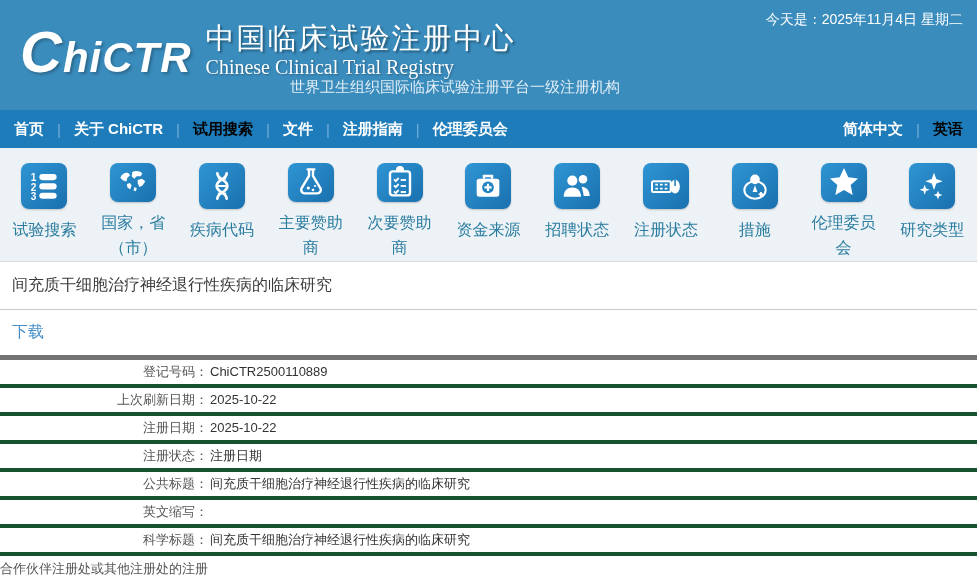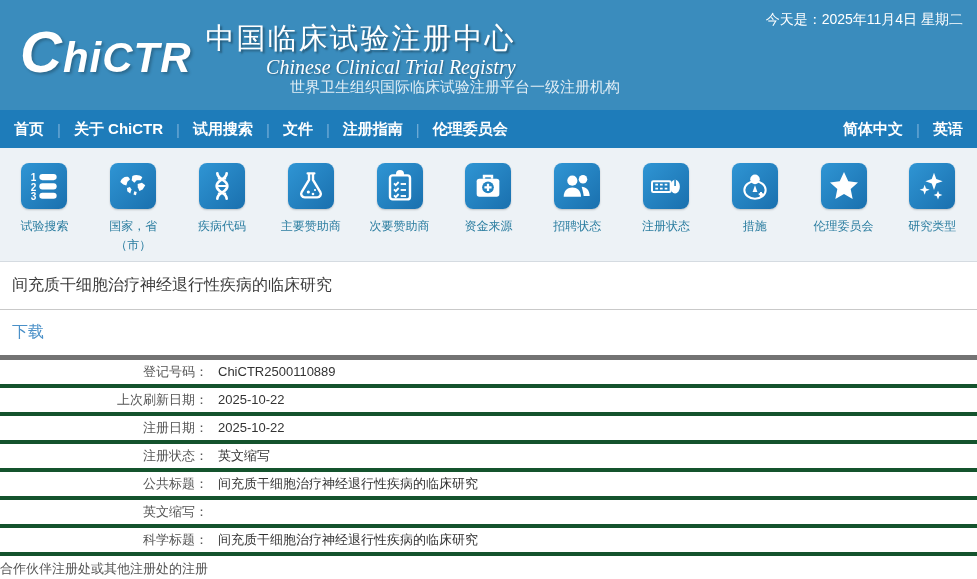--- a/index.html
+++ b/index.html
@@ -9,59 +9,59 @@
   
   .header { position:relative; height:110px; background:#3a8cbd; color:#fff; }
   .date { position:absolute; top:11px; right:14px; font-size:14px; color:#fff; }
   .brand { position:absolute; left:20px; top:20px; display:flex; }
   .logo { font-style:italic; font-weight:bold; font-size:42px; line-height:64px;
     letter-spacing:1px; text-shadow:2px 2px 3px rgba(0,0,0,.25); }
   .logo::first-letter { font-size:58px; }
   .titles { margin-left:14px; }
   .title-zh { font-size:29px; font-weight:normal; letter-spacing:2px;
     text-shadow:2px 2px 2px rgba(0,0,0,.35); line-height:36px; }
-  .title-en { font-family:"Liberation Serif","DejaVu Serif",serif; font-style:italic;
-    font-size:20px; line-height:22px; text-shadow:1px 1px 2px rgba(0,0,0,.3);text-align:right; }
+  .title-en { font-family:"Liberation Serif","DejaVu Serif",serif; 
+    font-size:20px; line-height:22px; text-shadow:1px 1px 2px rgba(0,0,0,.3); }
   .subtitle { position:absolute; left:290px; top:78px; font-size:15px;
     color:rgba(255,255,255,.85); }
 
   
   .nav { height:38px; background:#1e7cba; display:flex; align-items:center;
     padding:0 14px; color:#fff; font-size:15px; font-weight:bold; }
   .nav-item { cursor:pointer; white-space:nowrap; }
-  .nav-item.active, .lang-item.active { color:#ffffff; }
+  .nav-item.active, .lang-item.active { color:#000000; }
   .nav-sep { color:#74aed8; font-weight:normal; margin:0 13px; }
   .nav-sep::before { content:"|"; }
   .nav-spacer { flex:1; }
   .lang-item { cursor:pointer; white-space:nowrap; }
 
   
   .toolbar { height:114px; background:#edf2f6; border-bottom:1px solid #d5dbe1;
     display:flex; padding-top:15px; }
   .tool-item { width:88.8px; display:flex; flex-direction:column; align-items:center;
     cursor:pointer; }
   .tool-icon { width:46px; height:46px; border-radius:8px;
     background:linear-gradient(135deg,#2f95d4 0%,#1a70ae 100%);
     box-shadow:0 1px 2px rgba(0,0,0,.2); display:flex; align-items:center;
     justify-content:center; }
   .tool-icon svg { width:32px; height:32px; }
-  .tool-label { margin-top:8px; font-size:12px; color:#2b7da0; text-align:center;
+  .tool-label { margin-top:8px; font-size:16px; color:#2b7da0; text-align:center;
     width:78px; line-height:1.6; }
 
   
   .content { background:#fff; }
   .page-title { padding:13px 12px; font-size:16px; color:#3c3c3c;
     border-bottom:1px solid #c9c9c9; }
   .download-row { padding:12px; font-size:16px; border-bottom:5px solid #737373; }
   .download-link { color:#4a90c8; cursor:pointer; }
 
   .field-row { display:flex; align-items:center; min-height:28px;
     border-bottom:4px solid #14532d; font-size:13px; line-height:1.45; }
   .field-label { width:208px; text-align:right; color:#555; flex-shrink:0; }
-  .field-value { margin-left:10px; color:#333; }
+  .field-value { margin-left:2px; color:#333; }
   .field-row:last-child { align-items:flex-start; padding-top:4px; }
   .field-row:last-child .field-label { text-align:center; }
 </style>
 </head>
 <body>
 
 <div class="header">
   <div class="date">今天是：2025年11月4日 星期二</div>
   <div class="brand">
     <div class="logo">ChiCTR</div>
@@ -245,21 +245,21 @@
     <div class="field-row">
       <div class="field-label">上次刷新日期：</div>
       <div class="field-value">2025-10-22</div>
     </div>
     <div class="field-row">
       <div class="field-label">注册日期：</div>
       <div class="field-value">2025-10-22</div>
     </div>
     <div class="field-row">
       <div class="field-label">注册状态：</div>
-      <div class="field-value">英文缩写</div>
+      <div class="field-value">注册日期</div>
     </div>
     <div class="field-row">
       <div class="field-label">公共标题：</div>
       <div class="field-value">间充质干细胞治疗神经退行性疾病的临床研究</div>
     </div>
     <div class="field-row">
       <div class="field-label">英文缩写：</div>
       <div class="field-value"></div>
     </div>
     <div class="field-row">

